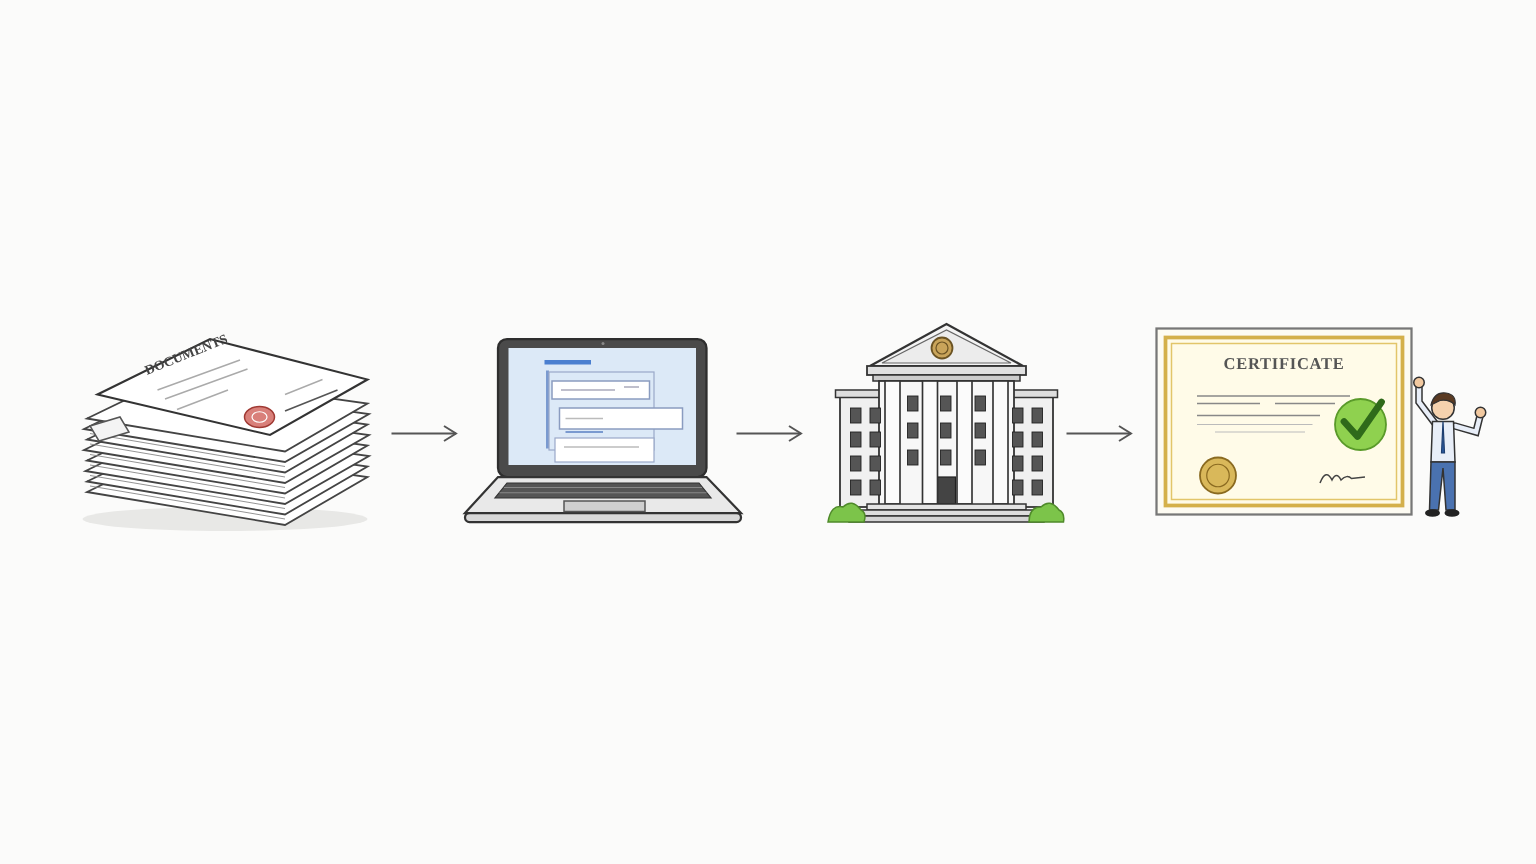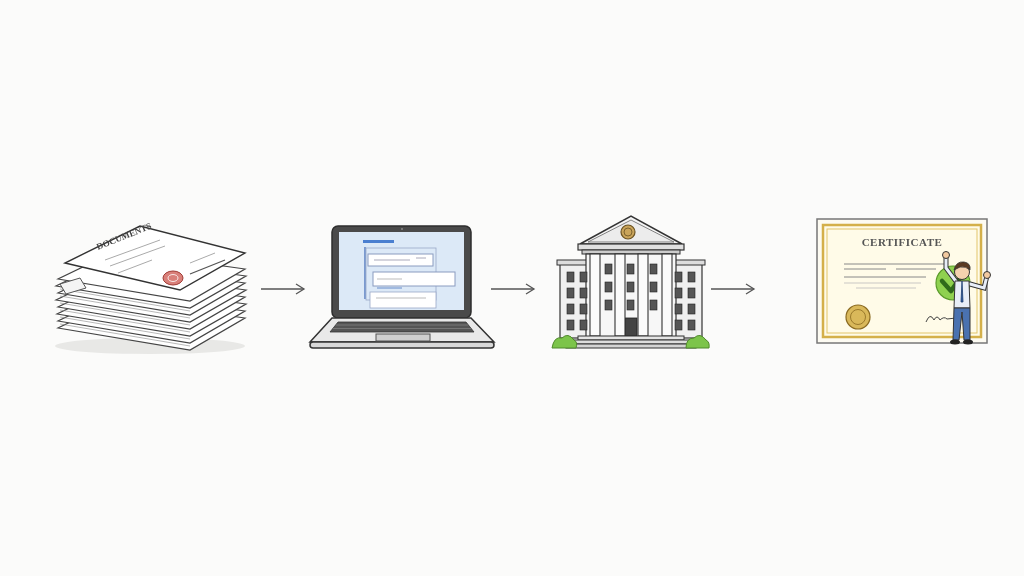--- a/index.html
+++ b/index.html
@@ -179,21 +179,21 @@
     </svg>
   </div>
 
   <div class="arrow" style="left:710px; top:282px;">
     <svg width="46" height="14" viewBox="0 0 46 14">
       <line x1="1" y1="7" x2="44" y2="7" stroke="#555" stroke-width="1.3"></line>
       <path d="M36 2 L44 7 L36 12" fill="none" stroke="#555" stroke-width="1.3"></path>
     </svg>
   </div>
 
-  <div class="item" style="left:816px; top:218px; width:172px; height:126px;">
+  <div class="item" style="left:770px; top:218px; width:172px; height:126px;">
     <span class="sr">Certificate awarded</span>
     <svg width="172" height="126" viewBox="0 0 172 126">
       <rect x="1" y="1" width="170" height="124" fill="#fdfbf2" stroke="#777" stroke-width="1.5"></rect>
       <rect x="7" y="7" width="158" height="112" fill="#fffbe8" stroke="#d4b04a" stroke-width="2.5"></rect>
       <rect x="11" y="11" width="150" height="104" fill="none" stroke="#e2c56a" stroke-width="1"></rect>
       <text x="86" y="28" text-anchor="middle" font-family="'Liberation Serif', serif" font-size="11" font-weight="bold" fill="#555" letter-spacing="0.5">CERTIFICATE</text>
       <g stroke="#888" stroke-width="1">
         <line x1="28" y1="46" x2="130" y2="46"></line>
         <line x1="28" y1="51" x2="70" y2="51"></line>
         <line x1="80" y1="51" x2="120" y2="51"></line>

